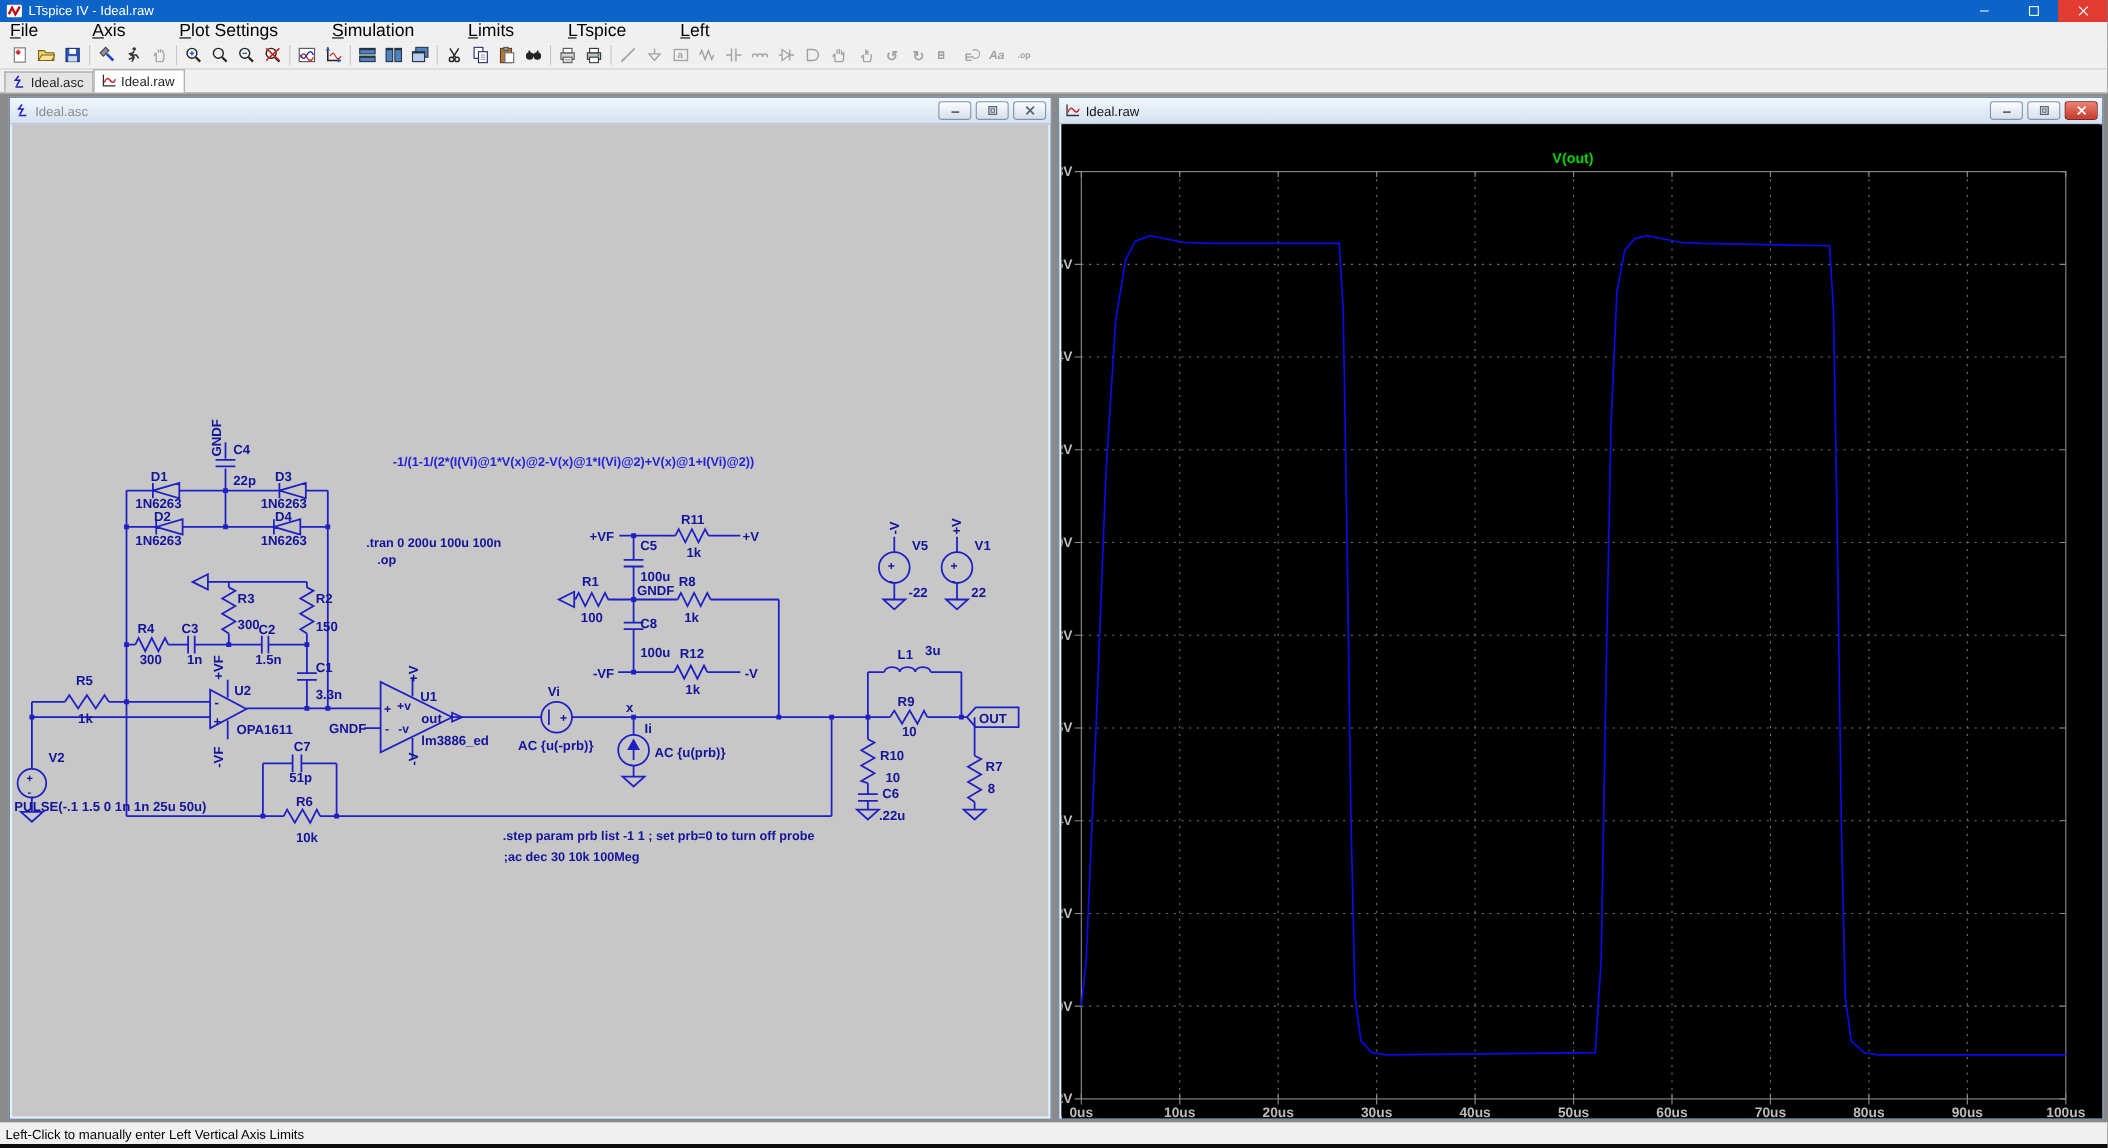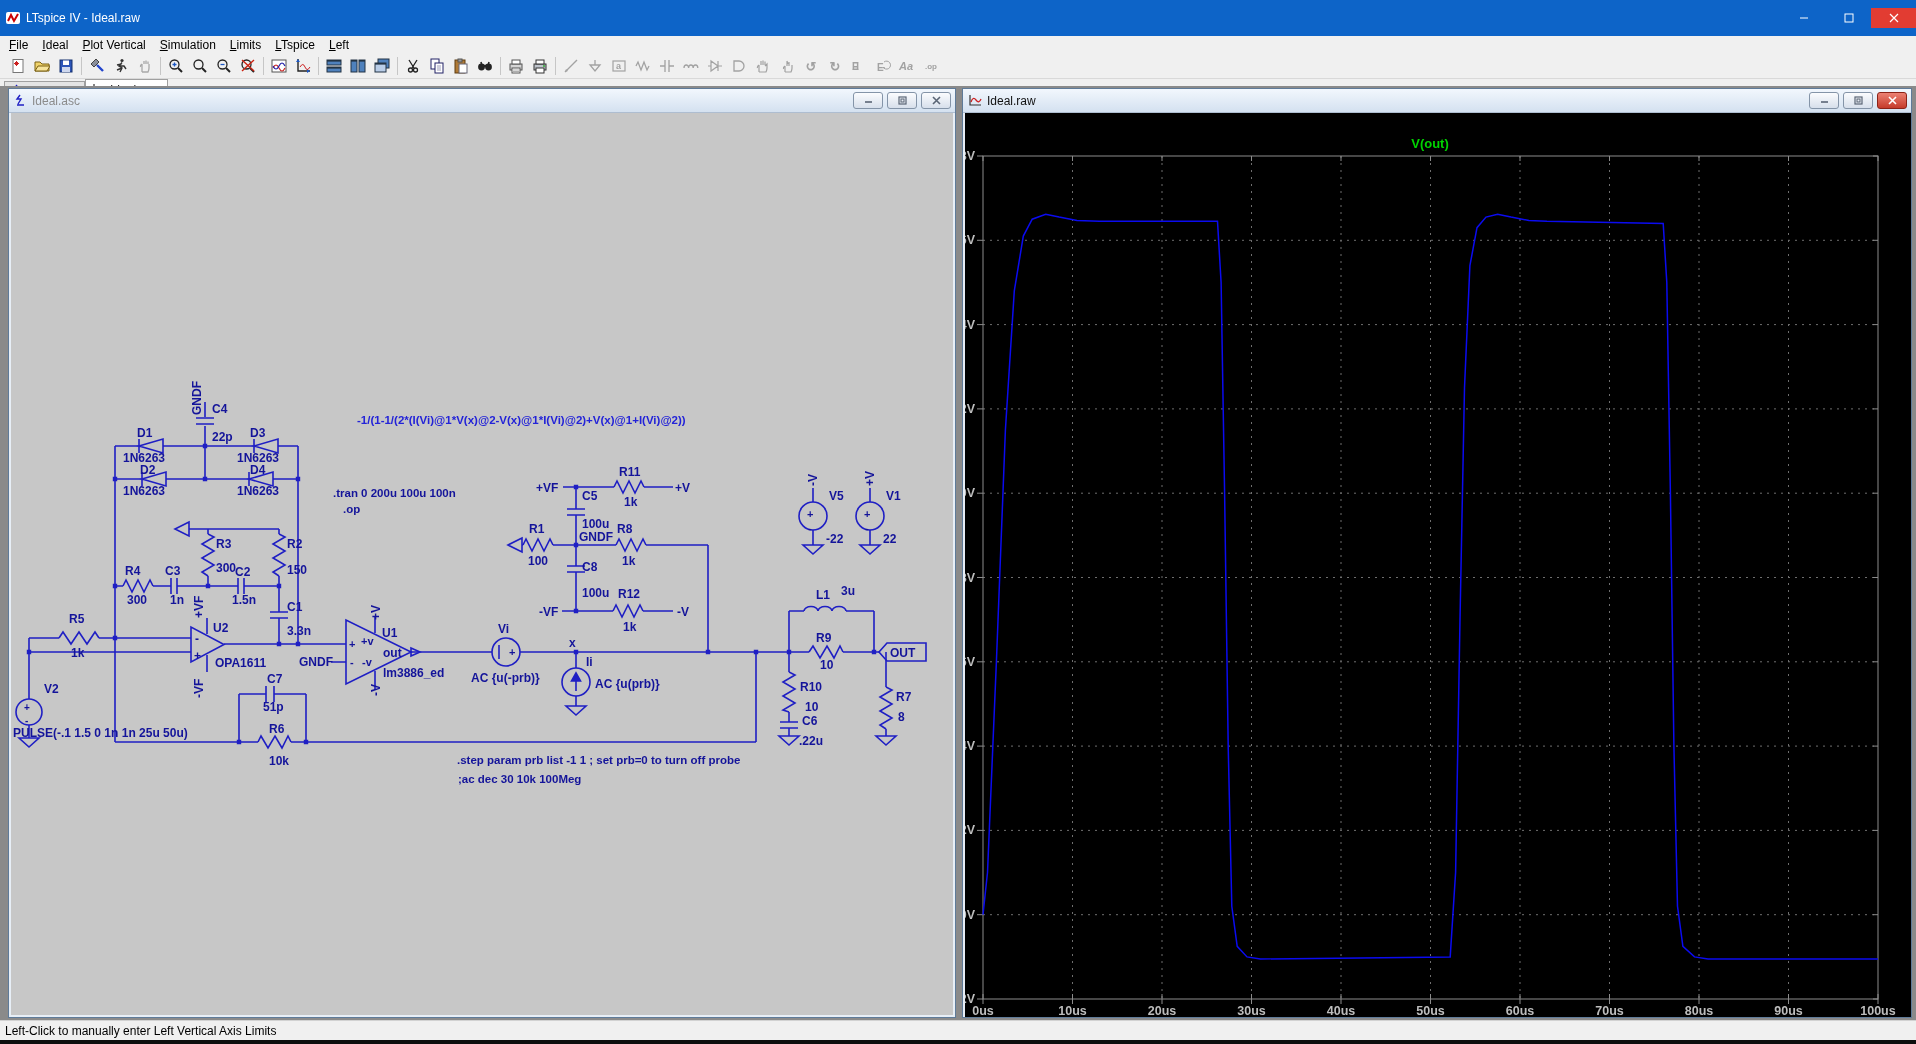--- a/index.html
+++ b/index.html
@@ -1,28 +1,28 @@
 <!DOCTYPE html>
 <html><head>
 <meta charset="utf-8">
 <style>
   * { box-sizing: border-box; margin: 0; padding: 0; }
   html,body { width:1916px; height:1044px; overflow:hidden; }
   body { font-family:"Liberation Sans", sans-serif; background:#8a8a8a; position:relative; }
 
   
-  .titlebar { height:36px; background:#0d64c8; display:flex; align-items:center; color:#fff; font-size:12px; }
+  .titlebar { height:20px; background:#0d64c8; display:flex; align-items:center; color:#fff; font-size:12px; }
   .titlebar .app-icon { width:14px; height:12px; margin:0 6px 0 6px; }
   .titlebar .title-text { flex:1; }
   .tb-btns { display:flex; height:20px; }
   .tb-btn { width:45px; height:20px; display:flex; align-items:center; justify-content:center; color:#fff; font-size:11px; }
   .tb-btn.close { background:#e23c32; }
 
   
-  .menubar { height:18px; background:#f0f0f0; display:flex; align-items:center; font-size:12px; color:#000; border-bottom:1px solid #f0f0f0; padding-left:2px; }
+  .menubar { height:18px; background:#f0f0f0; display:flex; align-items:center; font-size:16px; color:#000; border-bottom:1px solid #f0f0f0; padding-left:2px;gap:35px; }
   .menu-item { padding:1px 7px; display:inline-block; }
   .menu-item::first-letter { text-decoration:underline; }
 
   
   .toolbar { height:25px; background:#f0f0f0; border-bottom:1px solid #d9d9d9; display:flex; align-items:center; padding-left:6px; }
   .icon-btn { width:24px; height:22px; display:flex; align-items:center; justify-content:center; }
   .tsep { width:1px; height:18px; background:#c6c6c6; margin:0 3px; }
   .gchar { font-size:13px; color:#a2a2a2; font-weight:bold; }
 
   
@@ -74,22 +74,22 @@
     <div class="tb-btn close">
         <svg width="10" height="10" viewBox="0 0 10 10">
           <path d="M1,1 L9,9 M9,1 L1,9" stroke="#fff" stroke-width="1.2"></path>
         </svg>
       </div>
   </div>
 </div>
 
 <div class="menubar">
   <span class="menu-item">File</span>
-  <span class="menu-item">Ideal</span>
-  <span class="menu-item">Plot Vertical</span>
+  <span class="menu-item">Axis</span>
+  <span class="menu-item">Plot Settings</span>
   <span class="menu-item">Simulation</span>
   <span class="menu-item">Limits</span>
   <span class="menu-item">LTspice</span>
   <span class="menu-item">Left</span>
 </div>
 
 <div class="toolbar">
   <span class="icon-btn">
       <svg width="16" height="16" viewBox="0 0 16 16">
         <rect x="3" y="1.5" width="10" height="13" fill="#fff" stroke="#777"></rect>

